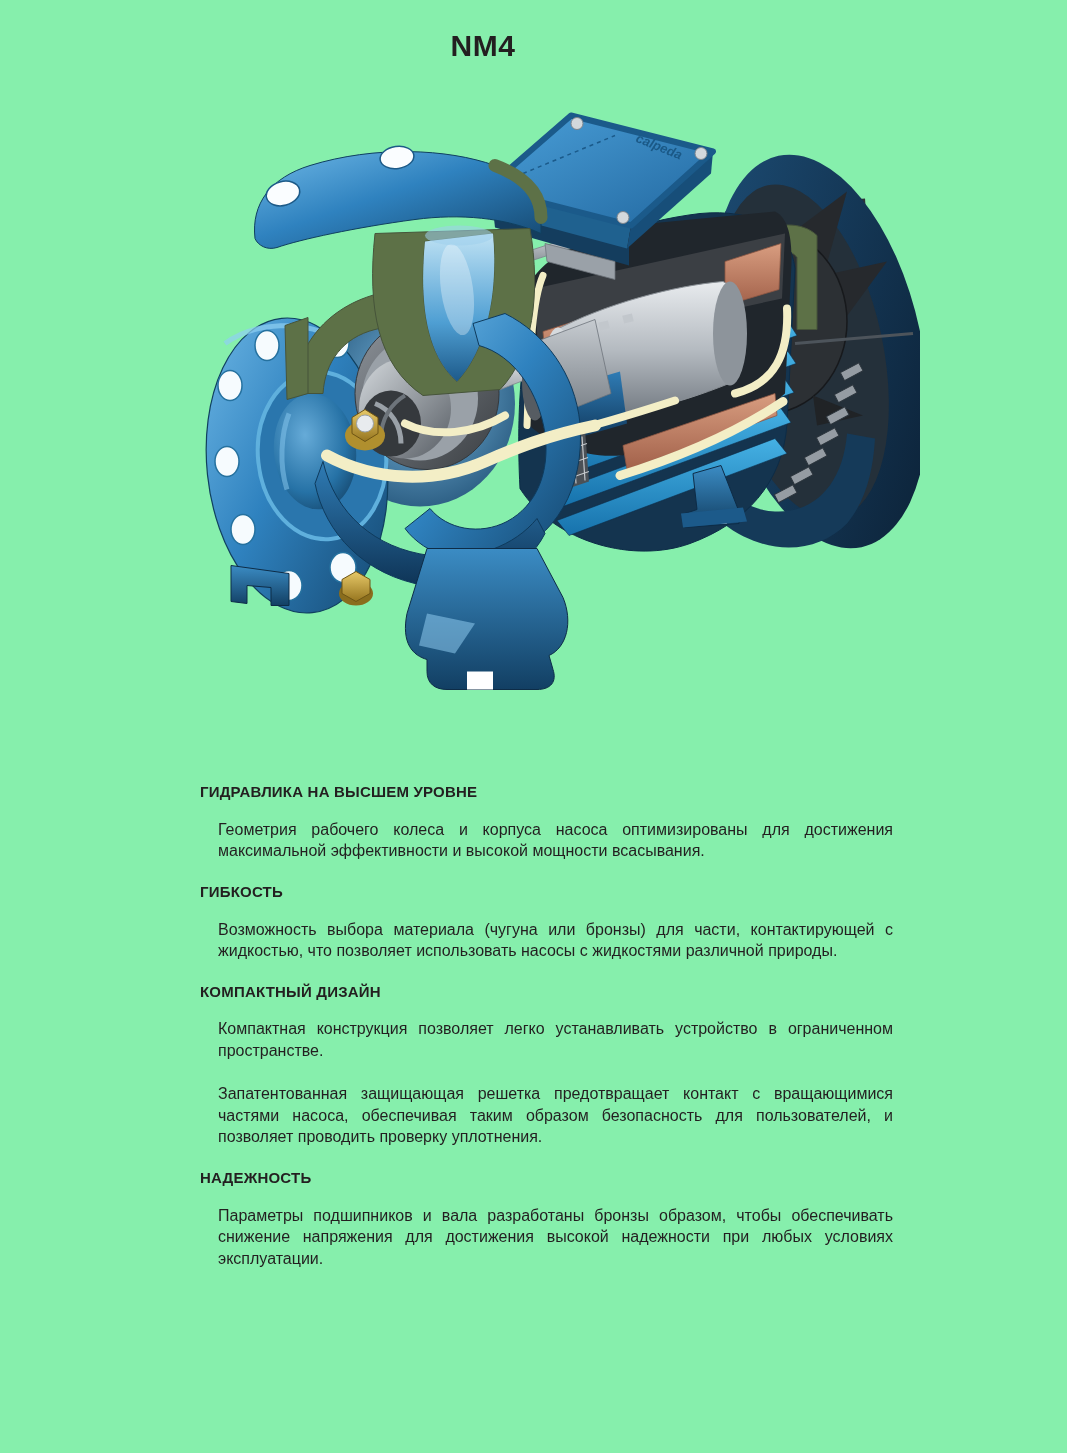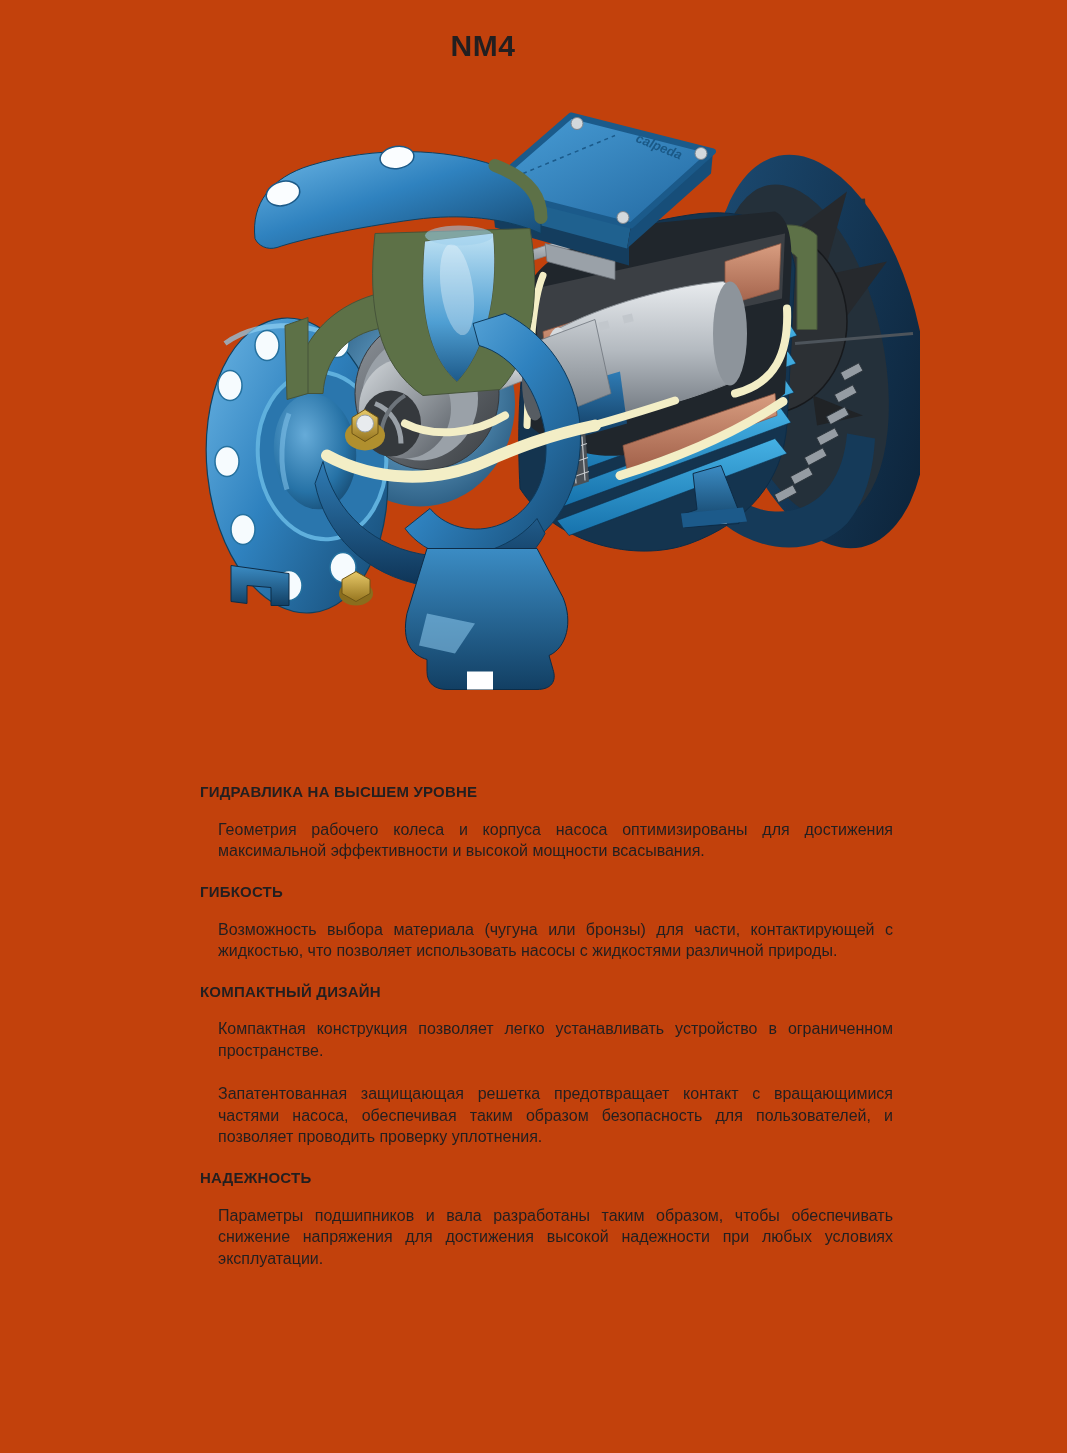--- a/index.html
+++ b/index.html
@@ -1,19 +1,19 @@
 <!DOCTYPE html>
 <html><head>
 <meta charset="utf-8">
 <style>
   html,body{margin:0;padding:0;background:#ffffff;}
   .page{
     position:relative;
     width:1067px;height:1453px;
-    background:#c2410c;
+    background:#86efac;
     font-family:"Liberation Sans", sans-serif;
     color:#231f20;
     overflow:hidden;
   }
   .title{
     position:absolute;
     top:29px;left:483px;
     transform:translateX(-50%);
     font-size:30px;font-weight:bold;
     letter-spacing:0.5px;
@@ -325,17 +325,17 @@
       <h2>КОМПАКТНЫЙ ДИЗАЙН</h2>
       <p>Компактная конструкция позволяет легко устанавливать устройство в ограниченном пространстве.</p>
     </div>
 
     <div class="section">
       <p>Запатентованная защищающая решетка  предотвращает контакт с вращающимися частями насоса,  обеспечивая  таким образом безопасность для пользователей, и позволяет проводить проверку уплотнения.</p>
     </div>
 
     <div class="section">
       <h2>НАДЕЖНОСТЬ</h2>
-      <p>Параметры подшипников и вала разработаны таким образом, чтобы обеспечивать снижение напряжения для достижения высокой надежности при любых условиях эксплуатации.</p>
+      <p>Параметры подшипников и вала разработаны бронзы образом, чтобы обеспечивать снижение напряжения для достижения высокой надежности при любых условиях эксплуатации.</p>
     </div>
 
   </div>
 </div>
 
 </body></html>

